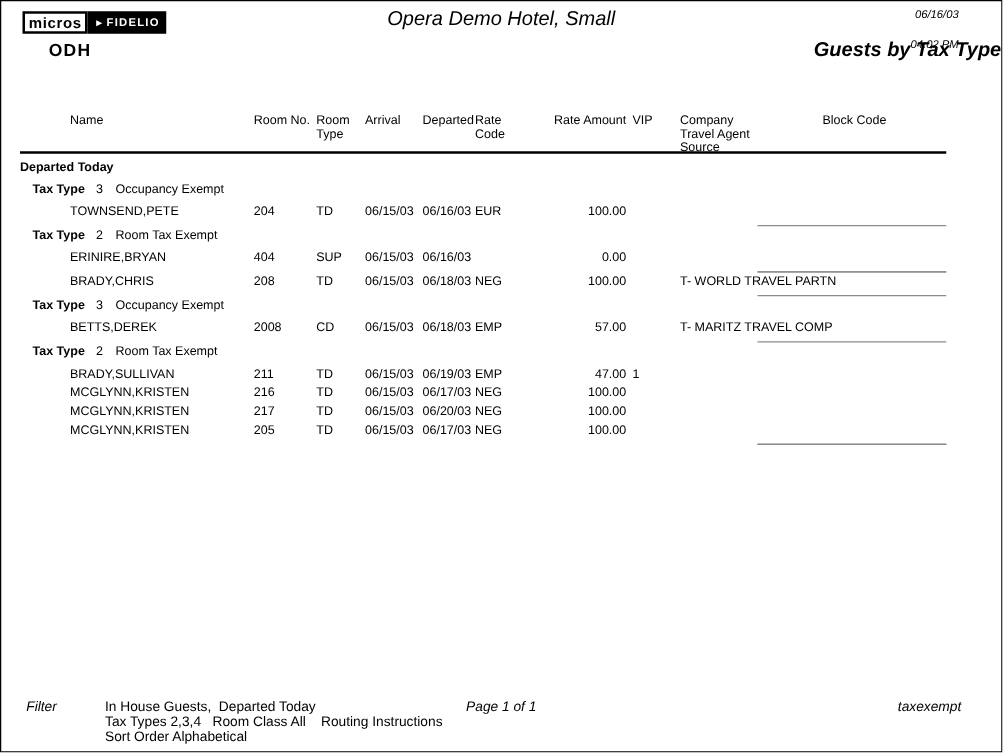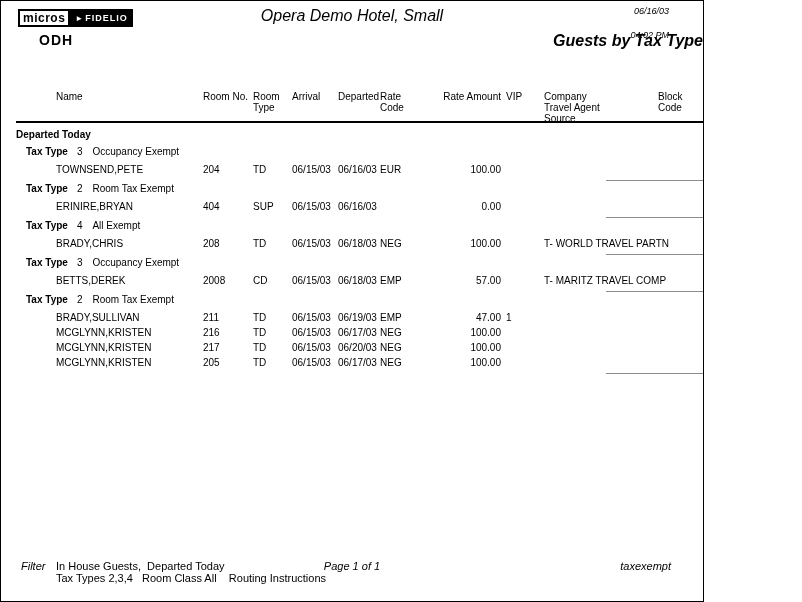--- a/index.html
+++ b/index.html
@@ -1,17 +1,17 @@
 <!DOCTYPE html>
 <html><head>
 <meta charset="utf-8">
 <style>
   html,body { margin:0; padding:0; background:#ffffff; }
   .page {
-    position:relative; width:704px; height:602px; box-sizing:border-box;
+    position:relative; width:802px; height:602px; box-sizing:border-box;
     border:1px solid #000; background:#fff; overflow:hidden;
     font-family:"Liberation Sans", sans-serif; color:#000;
   }
   
   .logo { position:absolute; left:17px; top:8px; display:inline-flex; align-items:stretch; }
   .logo-micros {
     border:2px solid #000; background:#fff; color:#000; font-weight:bold;
     font-size:12px; padding:0 3px; line-height:14px; letter-spacing:0.5px;
   }
   .logo-fidelio {
@@ -48,21 +48,21 @@
   .tt-desc { margin-left:10px; }
   .group-rows { margin:4px 0 1px; }
   .detail-row { position:relative; height:15px; }
   .cell { position:absolute; top:1px; white-space:nowrap; }
   .total-row { position:relative; height:17px; margin-top:2px; }
   .total-rule { position:absolute; top:1px; left:605px; width:151px; border-top:1px solid #8c8c8c; }
   
   .footer { position:absolute; left:0; right:0; bottom:1px; height:40px; font-size:11px; }
   .filter-label { position:absolute; left:20px; top:0; font-style:italic; }
   .filter-lines { position:absolute; left:55px; top:0; }
-  .filter-line { white-space:pre; line-height:12px; }
+  .filter-line { white-space:pre; line-height:12px;margin-left:28px; }
   .page-info { position:absolute; left:0; right:0; top:0; text-align:center; font-style:italic; }
   .report-code { position:absolute; right:32px; top:0; font-style:italic; }
 </style>
 </head>
 <body>
 
 <div class="page">
 
   <div class="logo">
     <span class="logo-micros">micros</span>
@@ -113,21 +113,21 @@
         </div>
       </div><span class="total-row"><span class="total-rule"></span></span><div class="group-header"><span class="tt-label">Tax Type</span><span class="tt-num">2</span><span class="tt-desc">Room Tax Exempt</span></div><div class="group-rows">
         <div class="detail-row">
           <span class="cell c-name">ERINIRE,BRYAN</span>
           <span class="cell c-room">404</span>
           <span class="cell c-type">SUP</span>
           <span class="cell c-arr">06/15/03</span>
           <span class="cell c-dep">06/16/03</span>
           <span class="cell c-amt">0.00</span>
         </div>
-      </div><span class="total-row"><span class="total-rule"></span></span><span class="total-row"><span class="total-rule"></span></span><div class="group-header"><span class="tt-label">Tax Type</span><span class="tt-num">4</span><span class="tt-desc">All Exempt</span></div><div class="group-rows">
+      </div><span class="total-row"><span class="total-rule"></span></span><span class="total-row"><span class="total-rule"></span></span><div class="group-rows">
         <div class="detail-row">
           <span class="cell c-name">BRADY,CHRIS</span>
           <span class="cell c-room">208</span>
           <span class="cell c-type">TD</span>
           <span class="cell c-arr">06/15/03</span>
           <span class="cell c-dep">06/18/03</span>
           <span class="cell c-rc">NEG</span>
           <span class="cell c-amt">100.00</span>
           <span class="cell c-co">T- WORLD TRAVEL PARTN</span>
         </div>
@@ -180,18 +180,19 @@
           <span class="cell c-rc">NEG</span>
           <span class="cell c-amt">100.00</span>
         </div>
       </div><span class="total-row"><span class="total-rule"></span></span><span class="total-row"><span class="total-rule"></span></span><span class="total-row"><span class="total-rule"></span></span></div>
 
   <div class="footer">
     <span class="filter-label">Filter</span>
     <div class="filter-lines">
       <div class="filter-line">In House Guests,  Departed Today</div>
       <div class="filter-line">Tax Types 2,3,4   Room Class All    Routing Instructions</div>
+      <div class="filter-line">Sort Order Alphabetical</div>
     </div>
     <div class="page-info">Page 1 of 1</div>
     <div class="report-code">taxexempt</div>
   </div>
 
 </div>
 
 </body></html>

